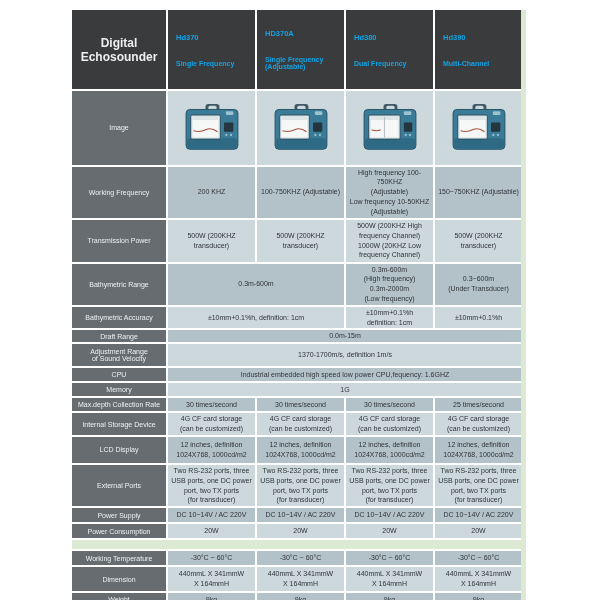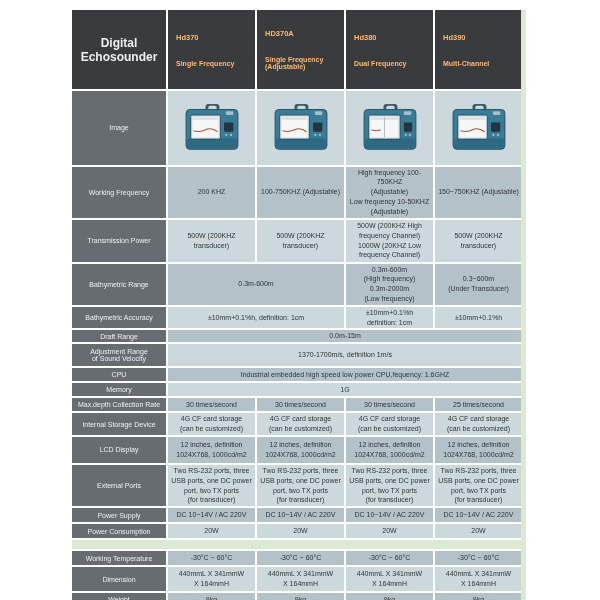--- a/index.html
+++ b/index.html
@@ -8,21 +8,21 @@
   .wrap { position:relative; margin:8px 0 0 70px; width:452px; }
   .green-edge { position:absolute; top:2px; right:-4px; bottom:-2px; width:5px;
     background:#dcead3; }
   table { border-collapse:separate; border-spacing:2px; table-layout:fixed;
     width:452px; background:#ffffff; }
   col.c-lbl { width:94px; }
   col.c-p { width:87px; }
   td { vertical-align:middle; text-align:center; white-space:pre-line;
     overflow:hidden; padding:1px 2px; }
   td.corner { background:#3a3b3d; color:#eceeef; font-size:12px; font-weight:bold; }
-  td.phead { background:#3a3b3d; color:#fdba74; text-align:left; padding-left:8px; }
+  td.phead { background:#3a3b3d; color:#0ea5e9; text-align:left; padding-left:8px; }
   .pname { font-size:7.5px; font-weight:bold; }
   .psub  { font-size:7px;  font-weight:bold; white-space:pre-line; }
   td.lbl { background:#676c71; color:#eef1f2; font-size:7px; }
   td.d { color:#2f3438; font-size:7px; line-height:1.4; }
   tr.sA td.d { background:#cdd8dc; }
   tr.sB td.d { background:#b3c2c9; }
   td.img-cell { padding:2px; }
   tr.r-head td { height:36px; }
   tr.r-image td { height:56px; }
   tr.r-wf td { height:42px; }

